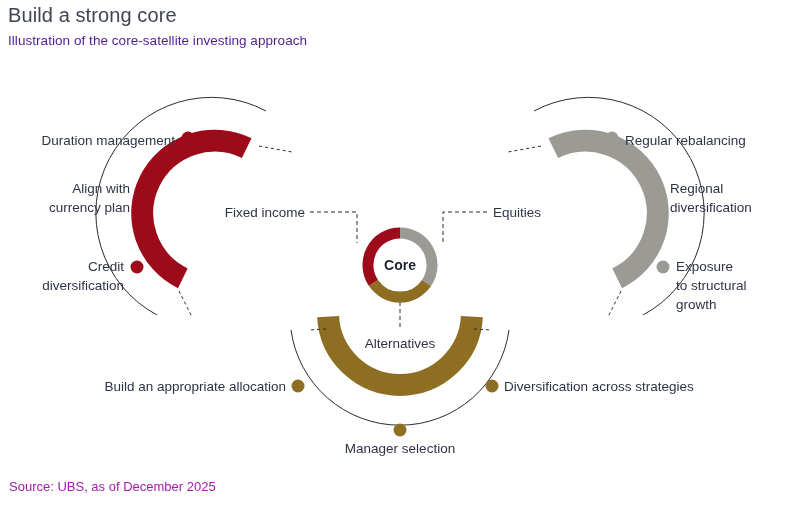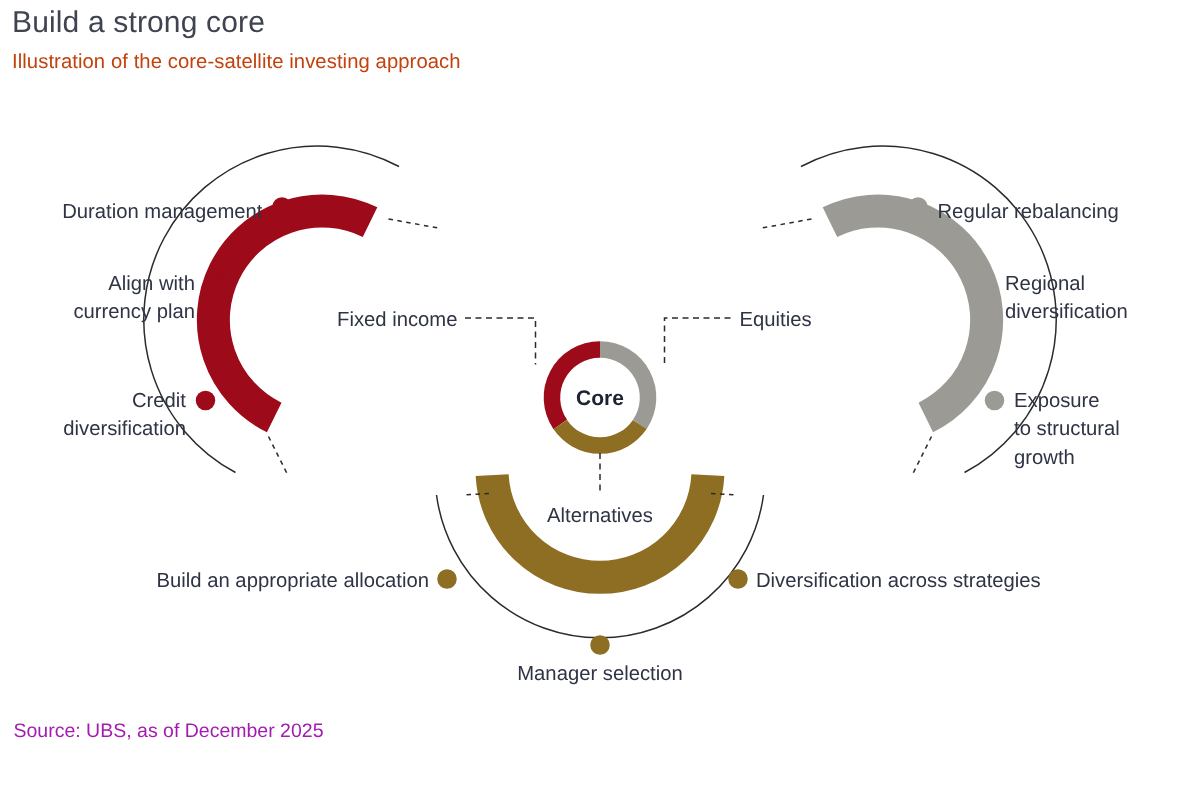--- a/index.html
+++ b/index.html
@@ -13,21 +13,21 @@
   }
   #root{position:relative;width:731px;height:527px;}
 
   .title{
     position:absolute;left:8px;top:4px;
     font-size:20px;font-weight:400;color:#3f4450;
     letter-spacing:.1px;white-space:nowrap;
   }
   .subtitle{
     position:absolute;left:8px;top:33px;
-    font-size:13.5px;font-weight:400;color:#c2410c;
+    font-size:13.5px;font-weight:400;color:#4c1d95;
     letter-spacing:.05px;white-space:nowrap;
   }
   .source{
     position:absolute;left:9px;top:479px;
     font-size:13px;font-weight:400;color:#a21caf;
     white-space:nowrap;
   }
 
   svg#diagram{position:absolute;left:0;top:0;width:789px;height:527px;}
 

